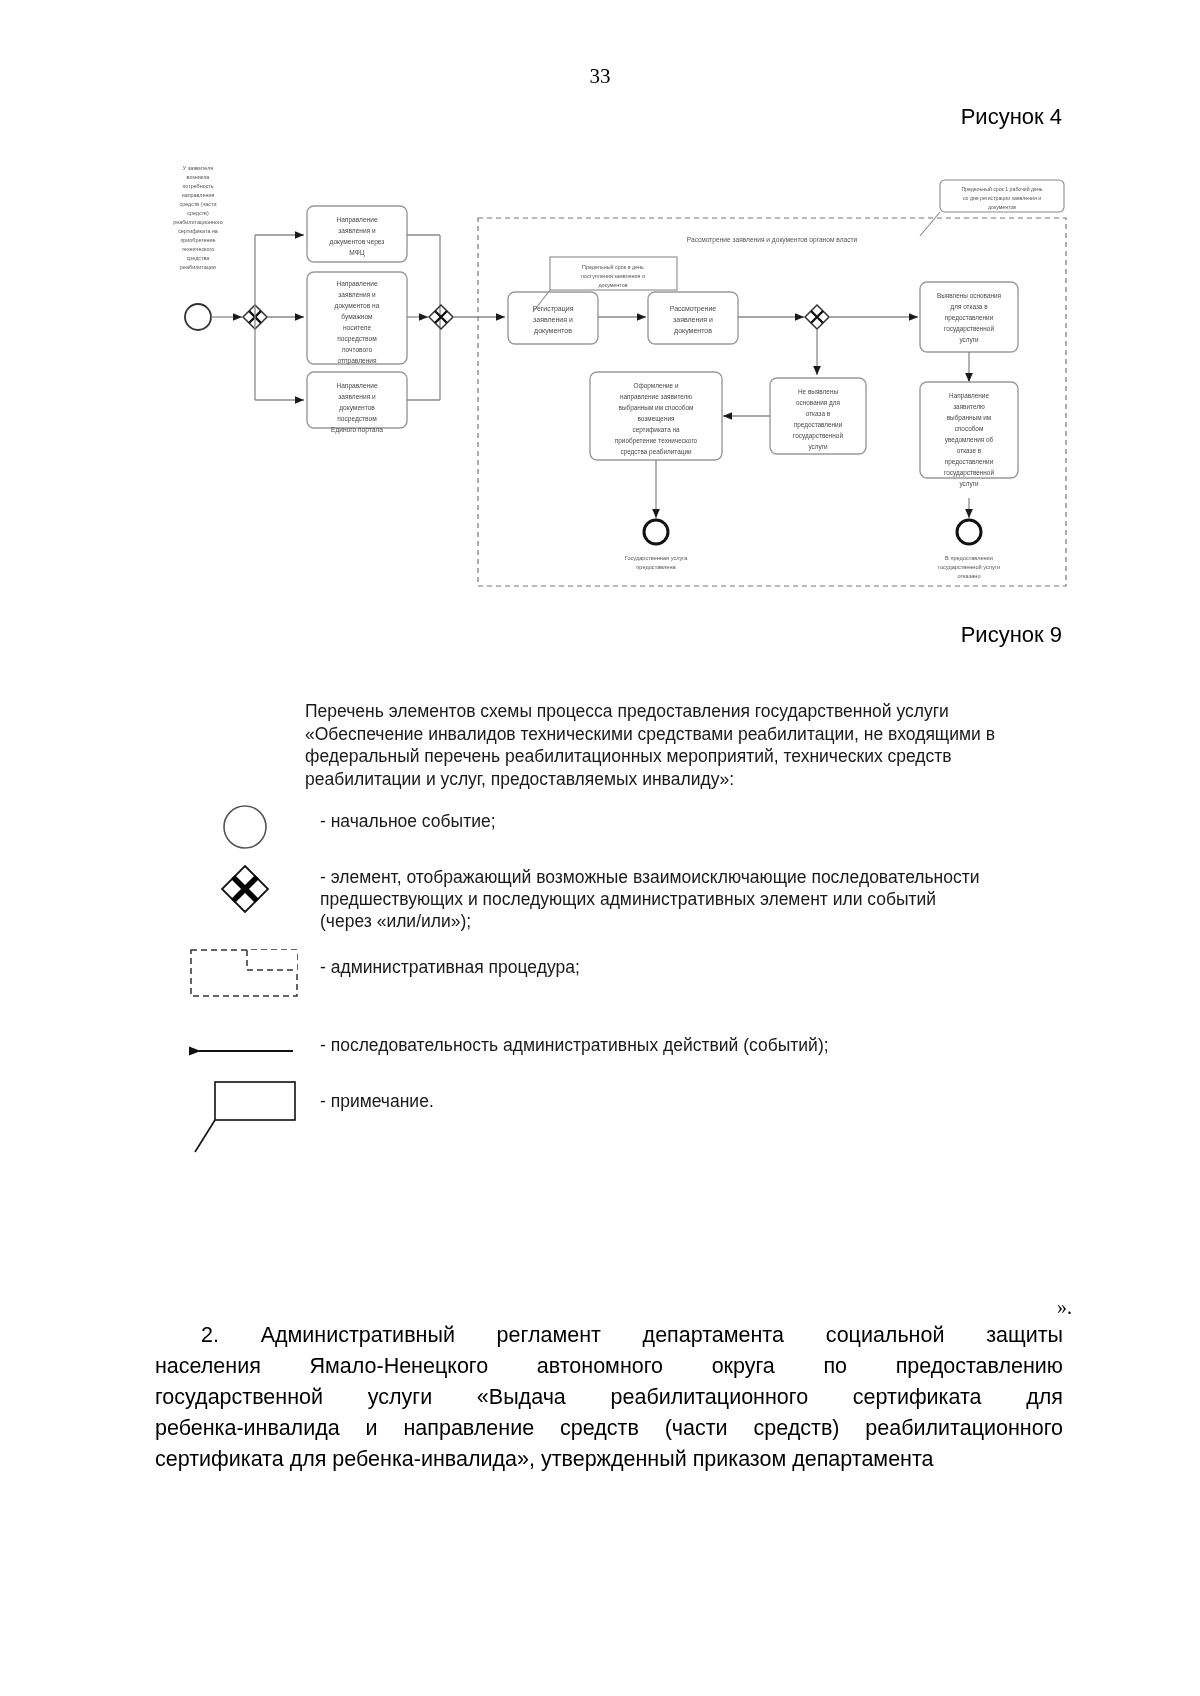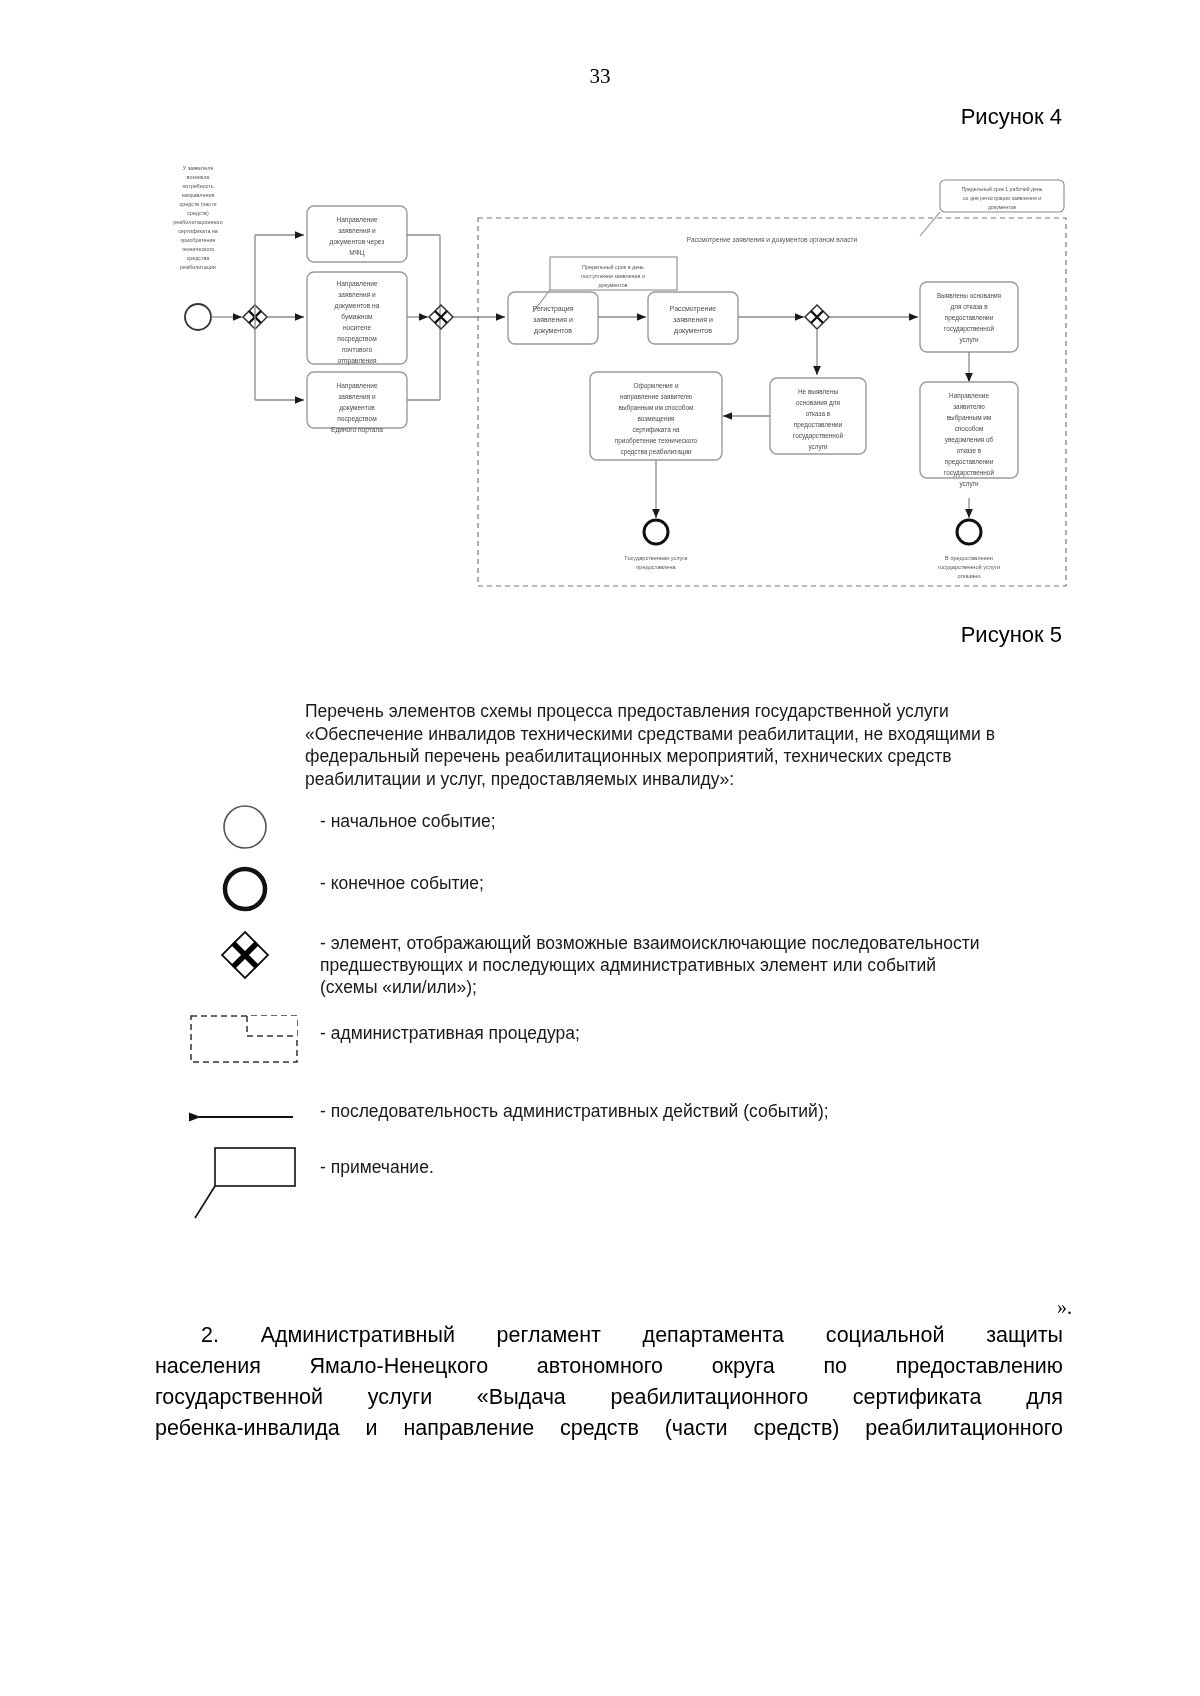--- a/index.html
+++ b/index.html
@@ -257,60 +257,52 @@
       <text x="506" y="409" font-size="5.6" fill="#555" text-anchor="middle" font-family="Liberation Sans, sans-serif">предоставлена</text>
 
       <line x1="819" y1="338" x2="819" y2="358" stroke="#8a8a8a" stroke-width="1.3" marker-end="url(#arr)"></line>
       <circle cx="819" cy="372" r="12" fill="none" stroke="#111" stroke-width="3"></circle>
       <text x="819" y="400" font-size="5.6" fill="#555" text-anchor="middle" font-family="Liberation Sans, sans-serif">В предоставлении</text>
       <text x="819" y="409" font-size="5.6" fill="#555" text-anchor="middle" font-family="Liberation Sans, sans-serif">государственной услуги</text>
       <text x="819" y="418" font-size="5.6" fill="#555" text-anchor="middle" font-family="Liberation Sans, sans-serif">отказано</text>
     </svg>
   </div>
 
-  <div class="fig-caption" id="fig5-caption">Рисунок 5</div>
+  <div class="fig-caption" id="fig5-caption">Рисунок 9</div>
 
   <div class="legend">
     <div class="legend-intro">Перечень элементов схемы процесса предоставления государственной услуги</div>
     <div class="legend-intro">«Обеспечение инвалидов техническими средствами реабилитации, не входящими в</div>
     <div class="legend-intro">федеральный перечень реабилитационных мероприятий, технических средств</div>
     <div class="legend-intro">реабилитации и услуг, предоставляемых инвалиду»:</div>
   </div>
 
   <div class="legend-list">
 
     <div class="legend-row" style="height:62px;">
       <div class="legend-sym">
         <svg width="48" height="48">
             <circle cx="24" cy="24" r="21" fill="none" stroke="#555" stroke-width="1.6"></circle>
           </svg>
       </div>
       <div class="legend-txt">- начальное событие;</div>
     </div>
 
-    <div class="legend-row" style="height:66px;">
-      <div class="legend-sym">
-        <svg width="48" height="48">
-            <circle cx="24" cy="24" r="20" fill="none" stroke="#111" stroke-width="4.5"></circle>
-          </svg>
-      </div>
-      <div class="legend-txt">- конечное событие;</div>
-    </div>
 
     <div class="legend-row" style="height:84px;">
       <div class="legend-sym">
         <svg width="54" height="54">
           <polygon points="27,4 50,27 27,50 4,27" fill="none" stroke="#111" stroke-width="1.8"></polygon>
           <path d="M15,15 L39,39 M39,15 L15,39" stroke="#000" stroke-width="5.5"></path>
         </svg>
       </div>
       <div style="padding-top:4px;">
         <div class="legend-txt" style="padding-top:0;">- элемент, отображающий возможные взаимоисключающие последовательности</div>
         <div class="legend-txt" style="padding-top:0;">предшествующих и последующих административных элемент или событий</div>
-        <div class="legend-txt" style="padding-top:0;">(схемы «или/или»);</div>
+        <div class="legend-txt" style="padding-top:0;">(через «или/или»);</div>
       </div>
     </div>
 
 
     <div class="legend-row" style="height:78px;">
       <div class="legend-sym">
         <svg width="112" height="56">
           <rect x="2" y="4" width="106" height="46" fill="none" stroke="#333" stroke-width="1.5" stroke-dasharray="6,4"></rect>
           <rect x="58" y="4" width="50" height="20" fill="#ffffff" stroke="none"></rect>
           <path d="M58,4 L58,24 L108,24" fill="none" stroke="#333" stroke-width="1.5" stroke-dasharray="6,4"></path>
@@ -345,15 +337,16 @@
 
   </div>
 
   <div class="closing-quote">».</div>
 
   <div class="body-par">
     <span class="line"><span class="indent"></span><span>2.</span>&nbsp;<span>Административный регламент департамента социальной защиты</span></span>
     <span class="line">населения Ямало-Ненецкого автономного округа по предоставлению</span>
     <span class="line">государственной услуги «Выдача реабилитационного сертификата для</span>
     <span class="line">ребенка-инвалида и направление средств (части средств) реабилитационного</span>
+    <span class="line last">сертификата для ребенка-инвалида», утвержденный приказом департамента</span>
   </div>
 
 </div>
 
 </body></html>

